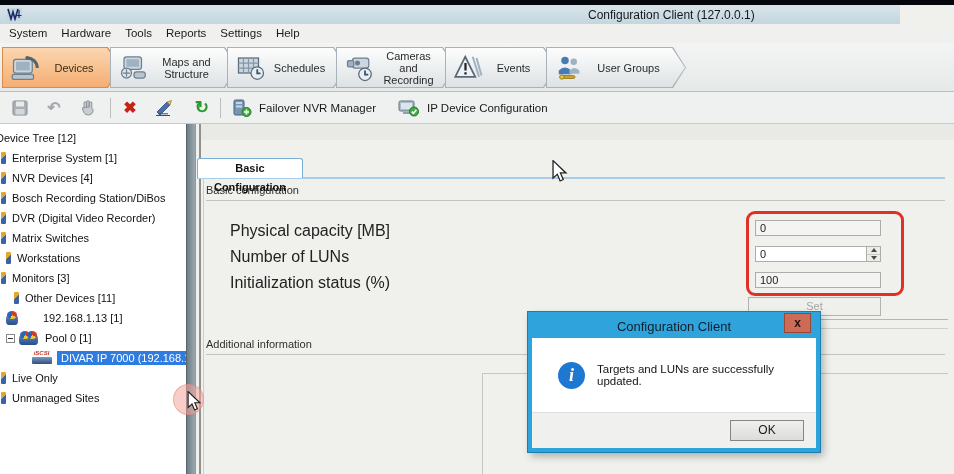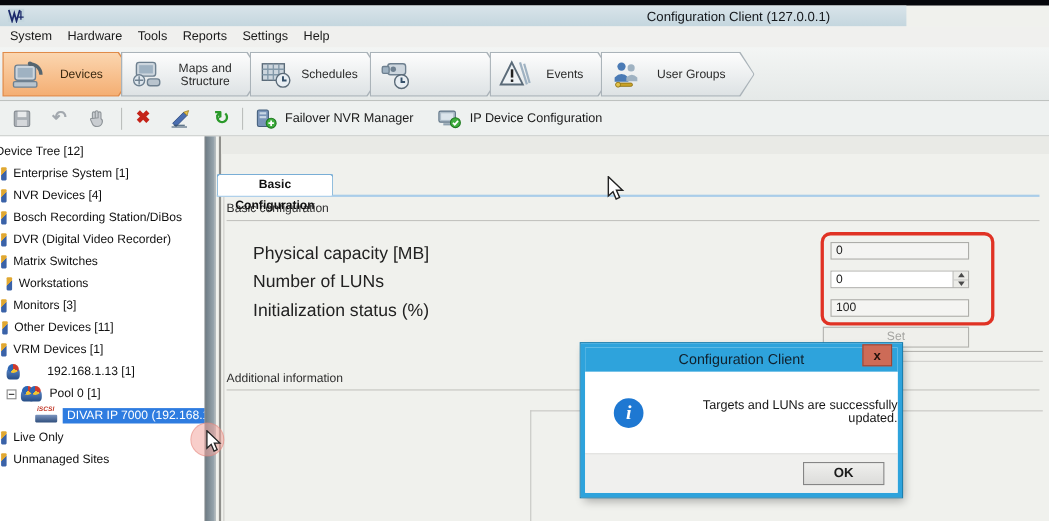--- a/index.html
+++ b/index.html
@@ -4,21 +4,21 @@
 <style>
   * { margin:0; padding:0; box-sizing:border-box; }
   html,body { background:#555; }
   #win {
     position:relative; width:954px; height:474px; overflow:hidden;
     font-family:"Liberation Sans", sans-serif; background:#f0f1ed;
     -webkit-font-smoothing:antialiased;
   }
   
   #top-strip{position:absolute;left:0;top:0;width:954px;height:5px;background:#06070c;}
-  #titlebar{position:absolute;left:0;top:5px;width:824px;height:19px;
+  #titlebar{position:absolute;left:0;top:5px;width:900px;height:19px;
     background:linear-gradient(#d9e4ea,#c4d6de);}
   #app-icon{position:absolute;left:7px;top:2px;width:16px;height:14px;}
   #title-text{position:absolute;left:588px;top:3px;font-size:12px;color:#15181c;}
   #menubar{position:absolute;left:0;top:24px;width:954px;height:19px;background:#f0f0ee;
     display:flex;align-items:center;padding-left:2px;}
   .menu-item{font-size:11.5px;color:#1a1a1a;padding:0 7px;height:19px;line-height:19px;cursor:default;}
   
   #tabbar{position:absolute;left:0;top:43px;width:954px;height:49px;
     background:linear-gradient(#f3f5f4,#e5e9e8);border-bottom:1px solid #b9bdbb;
     display:flex;align-items:flex-start;padding:4px 0 0 2px;}
@@ -95,24 +95,24 @@
   
   #dialog{position:absolute;left:528px;top:312px;width:292px;height:140px;background:#fff;
     border:4px solid #2ea3dc;box-shadow:0 0 0 1px #1b7fae,3px 4px 8px rgba(0,0,0,.3);z-index:50;}
   #dlg-title{height:22px;background:#2ea3dc;text-align:center;font-size:13px;color:#10202c;line-height:21px;}
   #dlg-close{position:absolute;right:5px;top:-3px;width:27px;height:20px;background:#cd6b57;
     border:1px solid #9c4638;color:#25120c;font-size:12px;font-weight:bold;text-align:center;line-height:18px;}
   #dlg-body{height:74px;background:#fff;display:flex;align-items:center;}
   #dlg-info{width:27px;height:27px;border-radius:50%;background:#1e78d2;color:#fff;flex:0 0 27px;
     margin-left:26px;font-family:"Liberation Serif",serif;font-size:18px;font-weight:bold;font-style:italic;
     display:flex;align-items:center;justify-content:center;}
-  #dlg-msg{font-size:11.5px;color:#151515;margin-left:12px;text-align:right;}
+  #dlg-msg{font-size:11.5px;color:#151515;margin-left:12px;}
   #dlg-footer{height:36px;background:#f0f0ee;border-top:1px solid #e0e0de;position:relative;}
   #dlg-ok{position:absolute;right:12px;top:7px;width:74px;height:21px;background:linear-gradient(#efefed,#dcdcda);
-    border:1px solid #858585;font-size:12px;color:#1a1a1a;text-align:center;line-height:19px;font-weight:bold;}
+    border:1px solid #858585;font-size:12px;color:#1a1a1a;text-align:center;line-height:19px;}
   
   .cursor{position:absolute;z-index:100;pointer-events:none;}
   #click-circle{position:absolute;left:173px;top:384px;width:31px;height:31px;border-radius:50%;
     background:rgba(243,166,158,.55);border:1px solid rgba(222,120,110,.4);z-index:99;pointer-events:none;}
 </style>
 </head>
 <body>
 
 <div id="win">
 
@@ -174,20 +174,21 @@
     </div>
     <div class="tab" style="width:120px">
       <div class="tab-in">
         <svg class="tab-ico" viewBox="0 0 24 24">
           <rect x="6" y="4" width="13" height="8" rx="2" fill="#cdd6de" stroke="#6e8090"></rect>
           <rect x="2" y="6" width="5" height="5" rx="1" fill="#9fb2c2" stroke="#6e8090"></rect>
           <circle cx="10" cy="8" r="2" fill="#6e8090"></circle>
           <circle cx="16" cy="17" r="5" fill="#e8eef3" stroke="#5a6a78"></circle>
           <path d="M16 14 v3.2 h2.6" stroke="#35506a" stroke-width="1.4" fill="none"></path>
         </svg>
+        <span class="tab-label">Cameras and Recording</span>
       </div>
     </div>
     <div class="tab" style="width:112px">
       <div class="tab-in">
         <svg class="tab-ico" viewBox="0 0 24 24">
           <path d="M9 3 L17 19 H1 Z" fill="#eef2f5" stroke="#5a6a78" stroke-width="1.4"></path>
           <rect x="8.3" y="8" width="1.8" height="6" fill="#222"></rect>
           <rect x="8.3" y="15.4" width="1.8" height="1.8" fill="#222"></rect>
           <path d="M18 4 L22 18 M15 3 L20 19" stroke="#9fb2c2" stroke-width="1.6"></path>
         </svg>
@@ -288,27 +289,23 @@
         <span class="tlabel">Matrix Switches</span>
       </div>
     <div class="trow" style="padding-left:6px">
         <span class="sliver"></span>
         <span class="tlabel">Workstations</span>
       </div>
     <div class="trow" style="padding-left:1px">
         <span class="sliver"></span>
         <span class="tlabel">Monitors [3]</span>
       </div>
-    <div class="trow" style="padding-left:2px">
+    <div class="trow" style="padding-left:14px">
         <span class="sliver"></span>
         <span class="tlabel">Other Devices [11]</span>
-      </div>
-    <div class="trow" style="padding-left:1px">
-        <span class="sliver"></span>
-        <span class="tlabel">VRM Devices [1]</span>
       </div>
     <div class="trow" style="padding-left:5px">
         <span class="disk"></span>
         <span class="tlabel" style="margin-left:24px">192.168.1.13 [1]</span>
       </div>
     <div class="trow" style="padding-left:6px">
         <span class="expander"></span>
         <span class="disk2">
           <span class="disk"></span>
           <span class="disk"></span>

